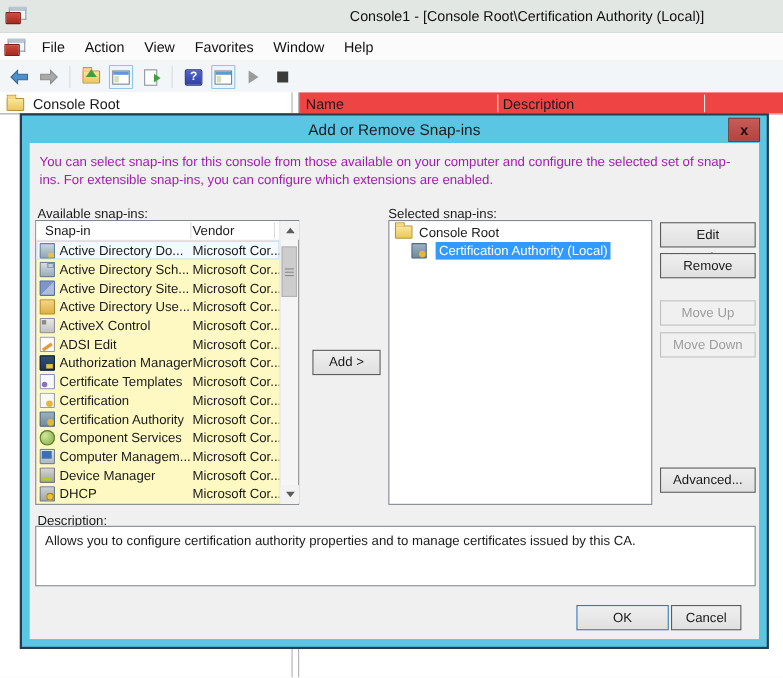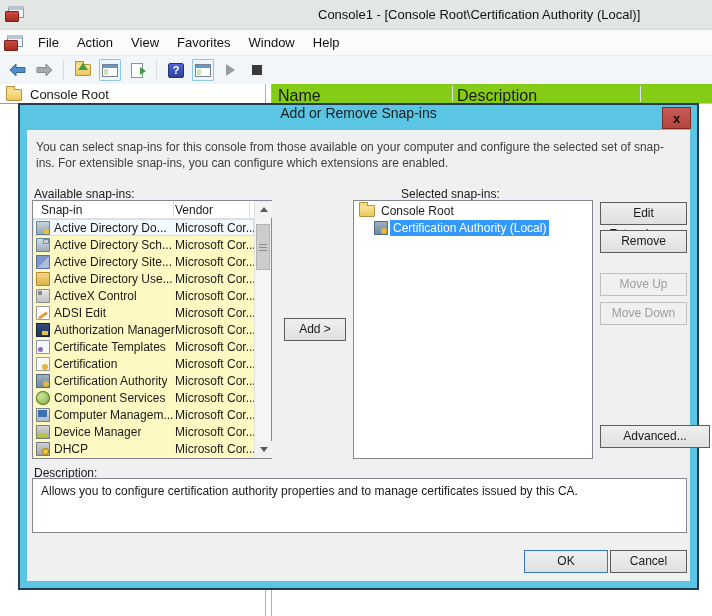--- a/index.html
+++ b/index.html
@@ -31,34 +31,34 @@
   .page-ic { width:12px; height:15px; background:#fff; border:1px solid #8b949e; position:relative; }
   .page-ic::after { content:""; position:absolute; right:-4px; bottom:2px; width:0; height:0; border-left:6px solid #3f9e3f; border-top:4px solid transparent; border-bottom:4px solid transparent; }
 
   .folder-ic { width:16px; height:12px; background:linear-gradient(180deg,#fbe697,#ecc75f); border:1px solid #b7913c; border-radius:1px; position:relative; display:inline-block; }
   .folder-ic::before { content:""; position:absolute; left:-1px; top:-4px; width:7px; height:3px; background:#f5d97f; border:1px solid #b7913c; border-bottom:none; border-radius:1px 1px 0 0; }
   .fold-up::after { content:""; position:absolute; right:2px; top:-2px; width:0; height:0; border-bottom:7px solid #3f9e3f; border-left:5px solid transparent; border-right:5px solid transparent; }
 
   .panes { position:absolute; left:0; top:84px; width:712px; height:532px; background:#fff; }
   .left-header { position:absolute; left:0; top:2px; width:265px; height:18px; display:flex; align-items:center; gap:8px; padding-left:6px; border-bottom:1px solid #9aa0a6; font-size:13px; }
   .pane-divider { position:absolute; left:265px; top:0; width:7px; height:532px; border-left:1px solid #b0b0b0; border-right:1px solid #b0b0b0; background:#fff; }
-  .right-header { position:absolute; left:272px; top:0; width:440px; height:20px; border-bottom:1px solid #c6c6c6; background:#84cc16; font-size:16px; }
+  .right-header { position:absolute; left:272px; top:0; width:440px; height:20px; border-bottom:1px solid #c6c6c6; background:#ef4444; font-size:13px; }
   .col-name { position:absolute; left:6px; top:3px; }
   .col-desc { position:absolute; left:185px; top:3px; }
   .hcol-line { position:absolute; top:2px; height:16px; width:1px; background:#e3e3e3; }
 
   
   .dialog { position:absolute; left:18px; top:103px; width:681px; height:487px; background:#5bc6e4; border:2px solid #253b52; z-index:10; }
-  .dlg-title { position:relative; height:25px; display:flex; justify-content:center; font-size:14px; color:#1b1b1b; }
+  .dlg-title { position:relative; height:25px; display:flex; align-items:center; justify-content:center; font-size:14px; color:#1b1b1b; }
   .dlg-close { position:absolute; right:6px; top:2px; width:29px; height:22px; background:linear-gradient(180deg,#c85b55,#b34440); border:1px solid #822c25; color:#160808; font-weight:bold; font-size:13px; display:flex; align-items:center; justify-content:center; }
   .dlg-body { position:absolute; left:7px; right:7px; top:25px; bottom:7px; background:#f0f0f0; font-size:12px; }
 
-  .intro { position:absolute; left:9px; top:10px; width:640px; line-height:1.3; color:#404040; }
+  .intro { position:absolute; left:9px; top:10px; width:640px; line-height:1.3; color:#a21caf; }
   .lbl-available { position:absolute; left:7px; top:57px; }
-  .lbl-selected { position:absolute; left:326px; top:57px;margin-left:48px; }
+  .lbl-selected { position:absolute; left:326px; top:57px; }
 
   .avail-box { position:absolute; left:5px; top:70px; width:240px; height:259px; background:#fef9c3; border:1px solid #828790; }
   .lv-header { position:absolute; left:0; top:0; width:221px; height:18px; border-bottom:1px solid #e0e0e0; background:#fff; }
   .lv-header .h1 { position:absolute; left:8px; top:2px; }
   .lv-header .h2 { position:absolute; left:142px; top:2px; }
   .lv-vline { position:absolute; top:1px; height:15px; width:1px; background:#dcdcdc; }
   .lv-rows { position:absolute; left:0; top:18px; width:221px; }
   .lrow { height:17px; display:flex; align-items:center; position:relative; padding-left:3px; }
   .lrow.hot { background:#f3f9fd; outline:1px solid #c9e2f5; outline-offset:-1px; }
   .sname { margin-left:4px; white-space:nowrap; overflow:hidden; }
@@ -96,34 +96,34 @@
   .sbtn { position:absolute; left:0; width:17px; height:17px; background:#f2f2f2; display:flex; align-items:center; justify-content:center; }
   .sbtn.up { top:0; } .sbtn.down { bottom:0; }
   .tri-up { width:0; height:0; border-bottom:5px solid #5c5c5c; border-left:4px solid transparent; border-right:4px solid transparent; }
   .tri-down { width:0; height:0; border-top:5px solid #5c5c5c; border-left:4px solid transparent; border-right:4px solid transparent; }
   .sthumb { position:absolute; left:1px; top:23px; width:14px; height:46px; background:#cdcdcd; border:1px solid #b3b3b3; display:flex; flex-direction:column; gap:2px; align-items:center; justify-content:center; }
   .sthumb i { display:block; width:8px; height:1px; background:#8a8a8a; }
 
   
   .sel-box { position:absolute; left:326px; top:70px; width:240px; height:259px; background:#fff; border:1px solid #828790; }
   .tree-row { display:flex; align-items:center; gap:6px; padding:3px 0 0 5px; font-size:12px; }
-  .tree-row.indent { padding-left:20px; gap:2px; padding-top:2px; }
+  .tree-row.indent { padding-left:20px; gap:8px; padding-top:2px; }
   .sel-hl { background:#3399ff; color:#fff; padding:1px 3px; }
 
   
   .btn { position:absolute; font-family:"Liberation Sans",sans-serif; font-size:12px; color:#1a1a1a; background:linear-gradient(180deg,#efefef,#e0e0e0); border:1px solid #5c5c5c; text-align:center; line-height:21px; height:23px; }
   .btn.disabled { border-color:#bfbfbf; color:#9d9d9d; background:#f0f0f0; }
   .btn-add { left:257px; top:188px; width:62px; }
   .btn-edit { left:573px; top:72px; width:87px; }
   .btn-remove { left:573px; top:100px; width:87px; }
   .btn-moveup { left:573px; top:143px; width:87px; }
   .btn-movedown { left:573px; top:172px; width:87px; }
-  .btn-advanced { left:573px; top:295px; width:110px; }
+  .btn-advanced { left:573px; top:295px; width:87px; }
   .btn-ok { left:497px; top:420px; width:84px; border-color:#3579b8; }
-  .btn-cancel { left:583px; top:420px; width:77px; }
+  .btn-cancel { left:583px; top:420px; width:64px; }
 
   .lbl-desc { position:absolute; left:7px; top:336px; }
   .desc-box { position:absolute; left:5px; top:348px; width:655px; height:55px; background:#fff; border:1px solid #828790; padding:5px 8px; line-height:1.3; }
 </style>
 </head>
 <body>
 
 <div class="titlebar">
   <span class="mmc-ic"></span>
   <span class="win-title">Console1 - [Console Root\Certification Authority (Local)]</span>

